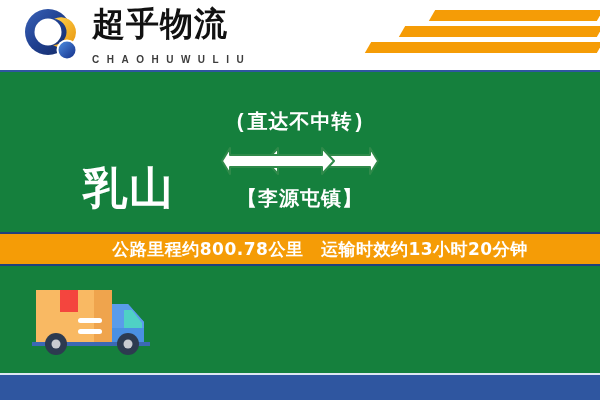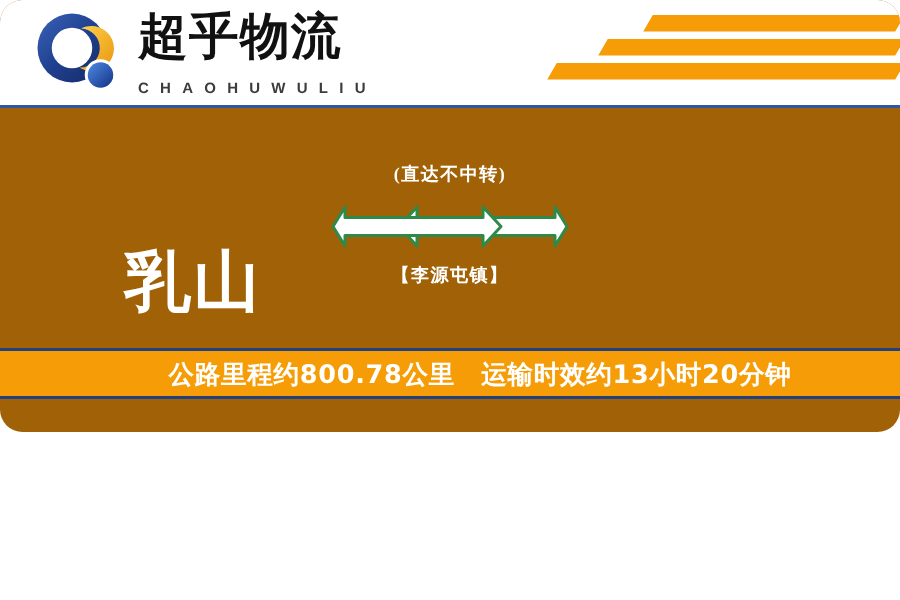--- a/index.html
+++ b/index.html
@@ -7,24 +7,23 @@
     padding: 0;
     background: #ffffff;
   }
   body {
     font-family: "Liberation Sans", "DejaVu Sans", sans-serif;
   }
 
   .poster {
     position: relative;
     width: 600px;
-    height: 288px;
+    height: 400px;
     overflow: hidden;
-    background: #a16207;
-    border-radius: 15px;
+    background: #15803d;
   }
 
   
   .header {
     position: absolute;
     left: 0; top: 0;
     width: 600px;
     height: 72px;
     background: #ffffff;
     overflow: hidden;
@@ -123,22 +122,22 @@
   .city.dest   { right: 60px; }
 
   .mid {
     position: absolute;
     left: 200px;
     top: 36px;
     width: 200px;
     text-align: center;
   }
   .mid-top, .mid-bottom {
-    font-family: Liberation Serif, serif;
-    font-size: 12px;
+    font-family: Liberation Mono, monospace;
+    font-size: 20px;
     font-weight: bold;
     color: #ffffff;
     letter-spacing: 1px;
     white-space: nowrap;
   }
   .arrow-wrap {
     height: 40px;
     margin: 6px 0 4px 0;
     display: flex;
     align-items: center;

